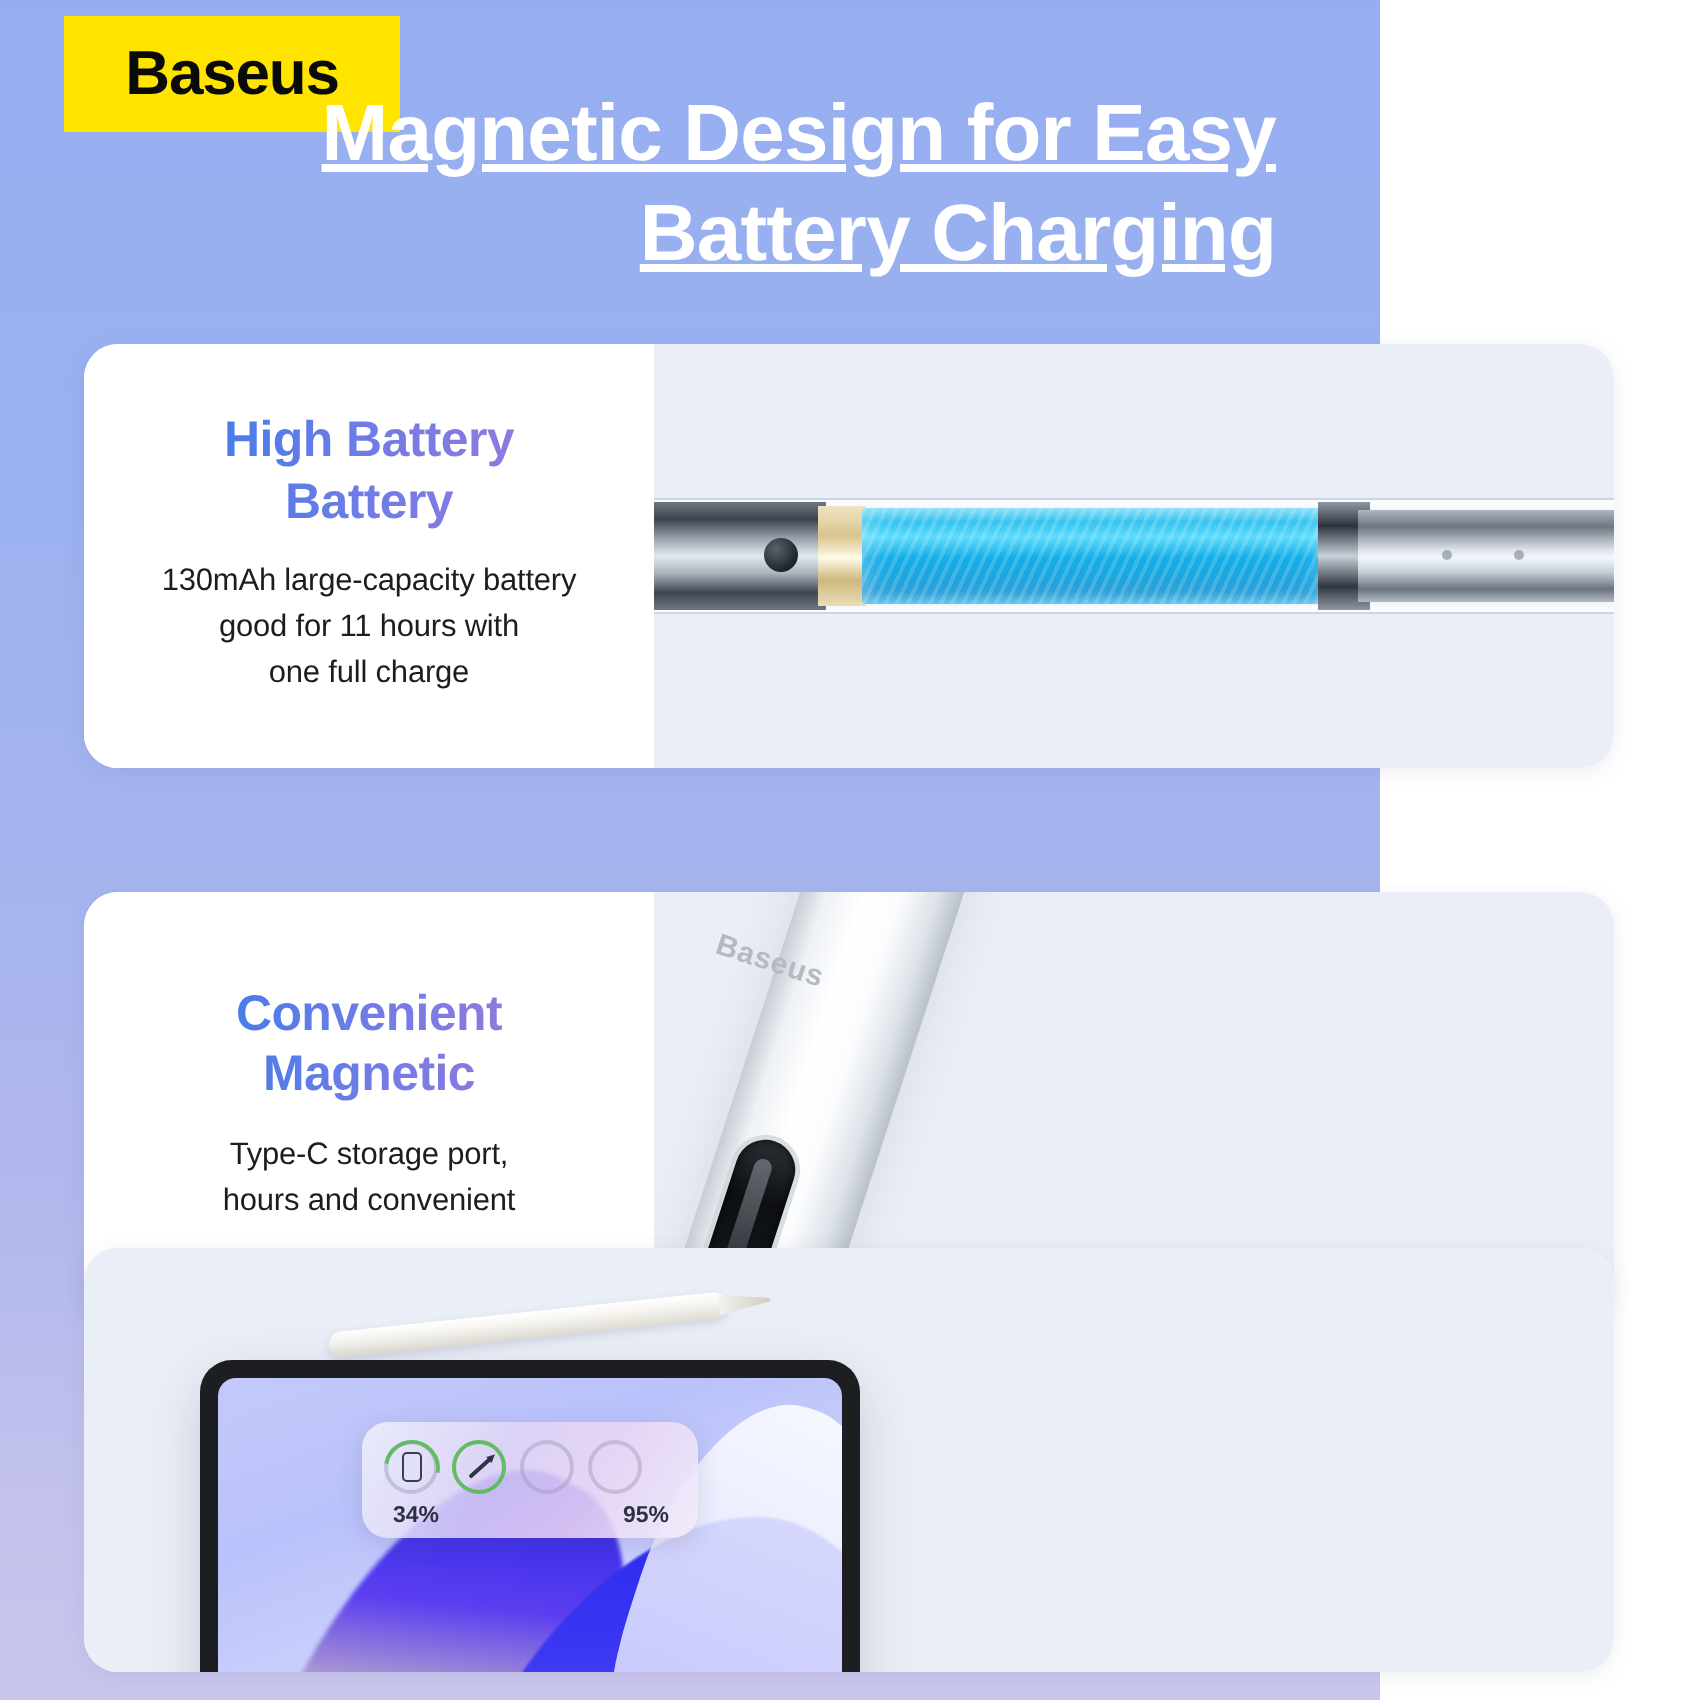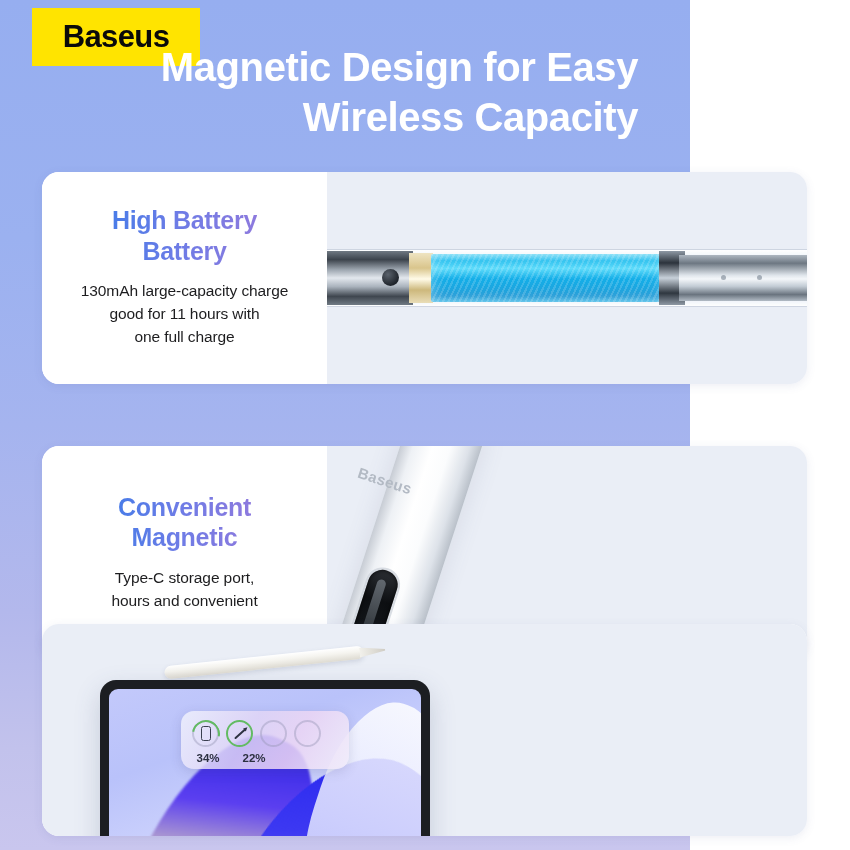--- a/index.html
+++ b/index.html
@@ -36,20 +36,21 @@
 
   
   .headline {
     position:absolute; right:52px; top:42px;
     width:540px;
     text-align:right;
     color:#ffffff;
     font-size:40px; font-weight:bold;
     line-height:1.25;
     letter-spacing:-0.4px;
+    text-decoration:underline;
   }
   .headline-line { display:block; white-space:nowrap; }
 
   
   .card {
     position:absolute; left:42px; width:765px;
     border-radius:17px;
     overflow:hidden;
     display:flex;
     background:#ffffff;
@@ -252,21 +253,21 @@
     width:14px; height:2px; background:#2f3342;
     transform:rotate(-42deg); border-radius:1px; position:relative;
   }
   .ico-pen::after{
     content:""; position:absolute; right:-3px; top:-1.2px;
     border-left:4px solid #2f3342;
     border-top:2.2px solid transparent;
     border-bottom:2.2px solid transparent;
   }
   .widget-labels {
-    display:flex; gap:16px; margin-top:5px; padding-left:1px;
+    display:flex; gap:16px; margin-top:5px; padding-left:1px;justify-content:space-between;
   }
   .widget-labels span {
     font-size:11.5px; color:#2c3040; font-weight:600;
     width:30px; text-align:center;
   }
 
   .pen-attach {
     position:absolute; left:122px; top:32px;
     width:200px; height:13px;
     border-radius:7px;
@@ -286,31 +287,31 @@
 <body>
 
 <div id="page">
 
   <div class="logo">
     <span class="logo-text">Baseus</span>
   </div>
 
   <div class="headline">
     <span class="headline-line">Magnetic Design for Easy</span>
-    <span class="headline-line">Wireless Capacity</span>
+    <span class="headline-line">Battery Charging</span>
   </div>
 
   <div class="card" id="card-0">
     <div class="card-text">
       <div class="card-title">
         <span>High Battery</span><br>
         <span>Battery</span>
       </div>
       <div class="card-desc">
-        <span>130mAh large-capacity charge</span><br>
+        <span>130mAh large-capacity battery</span><br>
         <span>good for 11 hours with</span><br>
         <span>one full charge</span>
       </div>
     </div>
     <div class="card-media">
       <div class="pen-cut">
         <div class="pen-barrel-clear"></div>
         <div class="pen-metal-left"></div>
         <div class="pen-gold"></div>
         <div class="pen-battery"></div>
@@ -354,21 +355,21 @@
                 <div class="ico-tablet"></div>
               </div>
               <div class="ring full">
                 <div class="ico-pen"></div>
               </div>
               <div class="ring"></div>
               <div class="ring"></div>
             </div>
             <div class="widget-labels">
               <span>34%</span>
-              <span>22%</span>
+              <span>95%</span>
             </div>
           </div>
         </div>
       </div>
     </div>
   </div>
 
 </div>
 
 </body></html>

